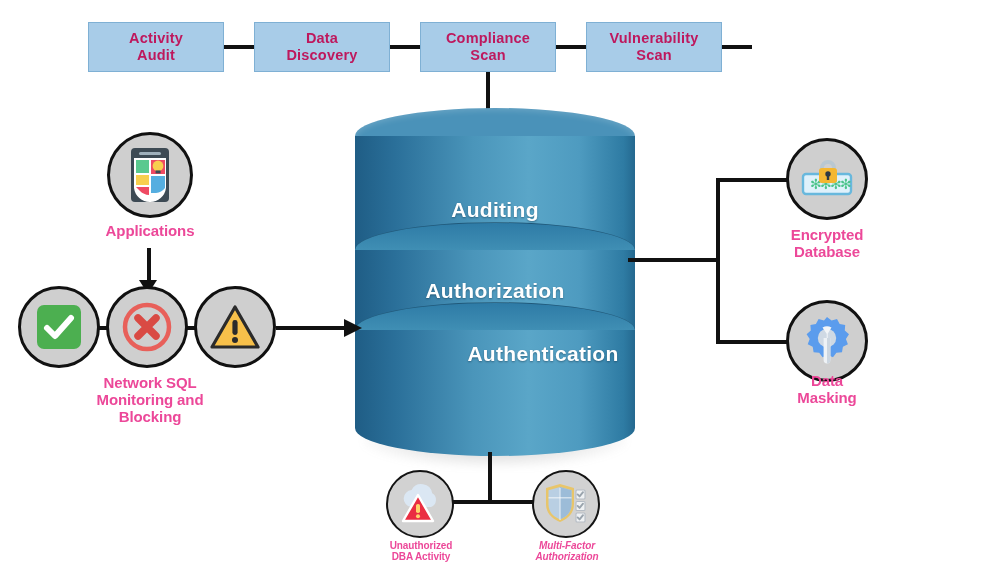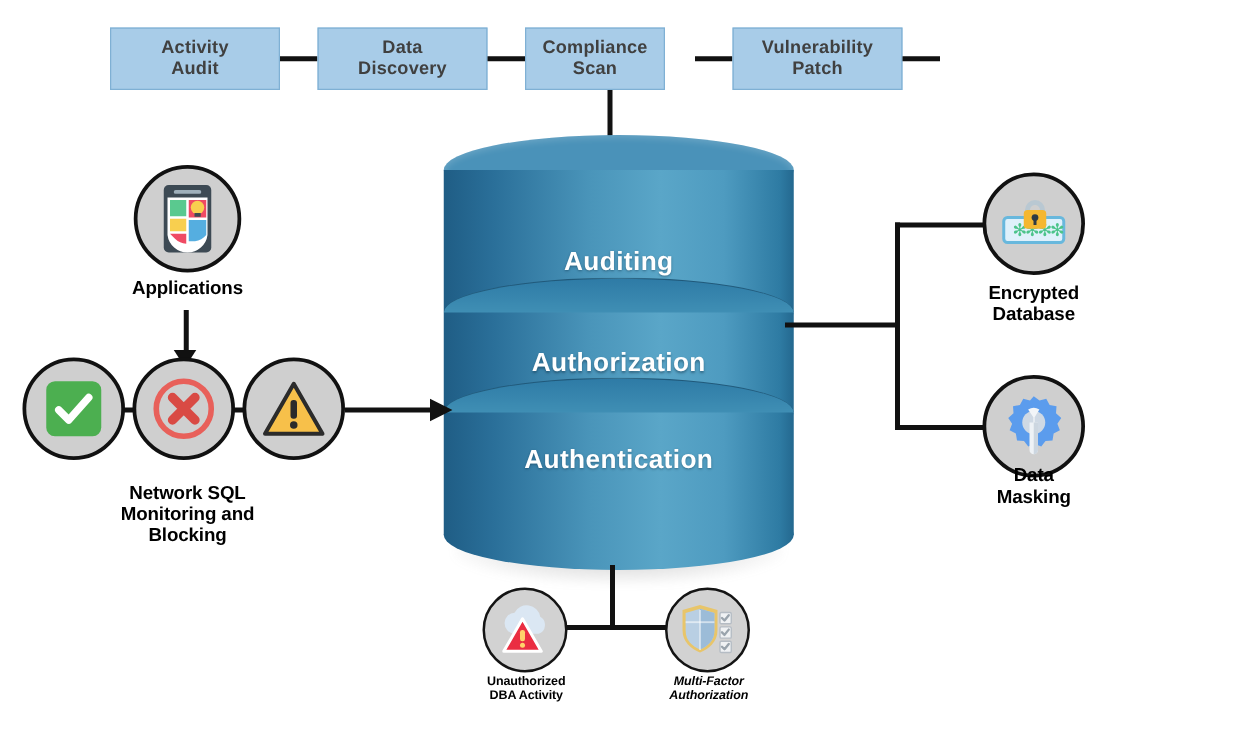--- a/index.html
+++ b/index.html
@@ -11,21 +11,21 @@
   }
   #stage { position: relative; width: 1000px; height: 588px; background: #fff; }
 
   
   .proc-box {
     position: absolute;
     background: #a8cce8;
     border: 1.5px solid #7fb0d4;
     display: flex; align-items: center; justify-content: center;
     text-align: center;
-    color: #404040;
+    color: #be185d;
     font-weight: bold;
     font-size: 14.5px;
     line-height: 1.18;
     letter-spacing: .2px;
     white-space: pre-line;
   }
 
   
   .line { position: absolute; background: #111111; }
   .line.h { height: 4px; }
@@ -39,21 +39,21 @@
     border: 3.5px solid #111111;
     display: flex; align-items: center; justify-content: center;
     overflow: hidden;
   }
   .node.soft { border: 2px solid #141414; background: #d2d2d2; }
 
   .node-label {
     position: absolute;
     text-align: center;
     font-weight: bold;
-    color: #000000;
+    color: #ec4899;
     line-height: 1.14;
     white-space: pre-line;
     font-size: 15px;
     letter-spacing: -0.1px;
   }
   .node-label.sm { font-size: 10px; }
 
   
   #cylinder { position: absolute; left: 355px; top: 108px; width: 248px; height: 348px; padding-left: 32px; }
   .cyl-shadow {
@@ -99,26 +99,26 @@
 <div id="stage">
 
   <div class="proc-box" style="left:88px;  top:22px; width:136px; height:50px;">Activity
 Audit</div>
   <div class="line h" style="left:224px; top:45px; width:30px;"></div>
 
   <div class="proc-box" style="left:254px; top:22px; width:136px; height:50px;">Data
 Discovery</div>
   <div class="line h" style="left:390px; top:45px; width:30px;"></div>
 
-  <div class="proc-box" style="left:420px; top:22px; width:112px; height:50px;">Compliance
+  <div class="proc-box" style="left:420px; top:22px; width:136px; height:50px;">Compliance
 Scan</div>
   <div class="line h" style="left:556px; top:45px; width:30px;"></div>
 
   <div class="proc-box" style="left:586px; top:22px; width:136px; height:50px;">Vulnerability
-Patch</div>
+Scan</div>
   <div class="line h" style="left:722px; top:45px; width:30px;"></div>
 
 
   <div class="line v" style="left:486px; top:72px; height:52px;"></div>
 
   <div id="cylinder">
     <div class="cyl-shadow"></div>
 
     <div class="seg" style="top:0;   height:142px;">
       <div class="cap top-ell" style="top:0;"></div>
@@ -129,21 +129,21 @@
 
     <div class="seg" style="top:142px; height:80px;">
       <div class="body" style="top:0; height:80px;"></div>
       <div class="cap divider" style="top:52px;"></div>
       <div class="seg-text" style="top:29px;">Authorization</div>
     </div>
 
     <div class="seg" style="top:222px; height:126px;">
       <div class="body" style="top:0; height:98px;"></div>
       <div class="cap bottom" style="top:70px;"></div>
-      <div class="seg-text" style="top:26px;">Authentication</div>
+      <div class="seg-text" style="top:12px;margin-left:48px;">Authentication</div>
     </div>
   </div>
 
   <div class="node" style="left:107px; top:132px; width:86px; height:86px;">
     <svg class="ico" width="54" height="58" viewBox="0 0 54 58">
       <rect x="8" y="2" width="38" height="54" rx="4" fill="#3d4a54"></rect>
       <rect x="16" y="6" width="22" height="3" rx="1.5" fill="#9fb0bb"></rect>
       <path d="M11 12 H43 V42 a16 16 0 0 1 -16 14 a16 16 0 0 1 -16 -14 Z" fill="#ffffff"></path>
       <rect x="13" y="14" width="13" height="13" fill="#5ac98f"></rect>
       <rect x="13" y="29" width="13" height="10" fill="#f8cf4f"></rect>
@@ -178,21 +178,21 @@
   </div>
 
   <div class="node" style="left:194px; top:286px; width:82px; height:82px;">
     <svg class="ico" width="52" height="48" viewBox="0 0 52 48">
       <path d="M26 4 L49 44 H3 Z" fill="#f7c04a" stroke="#2b2b2b" stroke-width="3.2" stroke-linejoin="round"></path>
       <rect x="23.4" y="17" width="5.2" height="15" rx="2.4" fill="#2b2b2b"></rect>
       <circle cx="26" cy="37" r="3" fill="#2b2b2b"></circle>
     </svg>
   </div>
 
-  <div class="node-label" style="left:52px; top:386px; width:196px;">Network SQL
+  <div class="node-label" style="left:52px; top:374px; width:196px;">Network SQL
 Monitoring and
 Blocking</div>
 
   <div class="line h" style="left:276px; top:326px; width:78px;"></div>
   <svg style="position:absolute; left:340px; top:318px;" width="22" height="20" viewBox="0 0 22 20">
     <polygon points="22,10 4,1 4,19" fill="#111111"></polygon>
   </svg>
 
   <div class="line h" style="left:628px; top:258px; width:92px;"></div>
   <div class="line v" style="left:716px; top:178px; height:166px;"></div>

